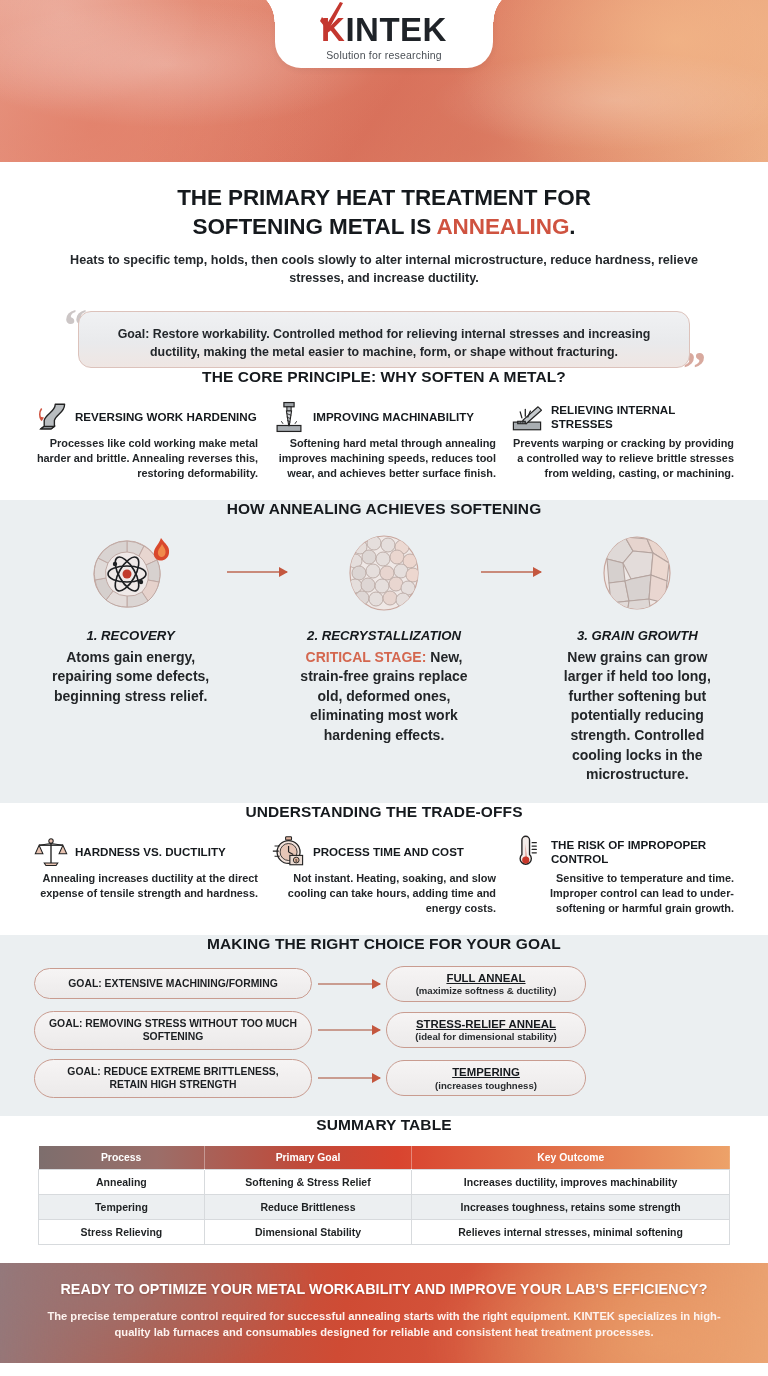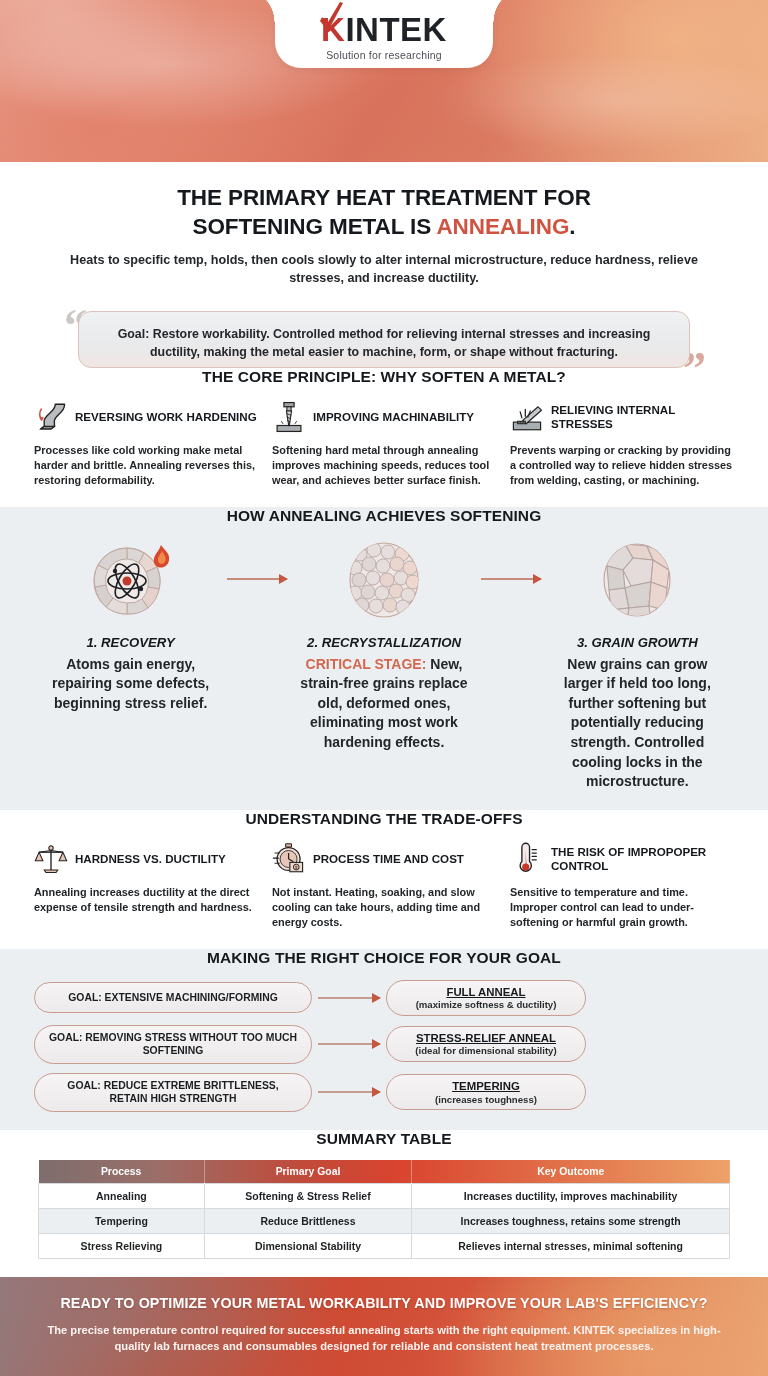--- a/index.html
+++ b/index.html
@@ -115,22 +115,22 @@
   
   .cols3 { display: flex; gap: 14px; margin-top: 14px; }
   .col { flex: 1 1 0; text-align: center; }
   .col-head { display: flex; align-items: center; gap: 7px; justify-content: flex-start; }
   .col-icon { flex: 0 0 auto; width: 34px; height: 34px; }
   .col-title {
     text-align: left; font-size: 11.6px; font-weight: 700;
     color: #15191d; line-height: 1.2;
   }
   .col-body {
-    margin-top: 9px; font-size: 10.9px; color: #232629;
-    font-weight: 600; line-height: 1.4; text-align: left;
+    margin-top: 2px; font-size: 10.9px; color: #232629;
+    font-weight: 600; line-height: 1.4; text-align: right;
   }
 
   
   .stages { display: flex; align-items: flex-start; margin-top: 12px; }
   .stage { flex: 1 1 0; text-align: center; position: relative; }
   .stage-art { height: 86px; display:flex; align-items:center; justify-content:center; position: relative; }
   .stage-h { font-size: 13.2px; font-weight: 700; color: #15191d; margin-top: 12px; font-style: italic; }
   .stage-p { font-size: 14px; font-weight: 600; color: #232629; line-height: 1.4; margin-top: 5px; padding: 0 8px; }
   .crit { color: #d4674f; font-weight: 700; }
   .arrow-gap { flex: 0 0 60px; padding-top: 41px; }
@@ -273,21 +273,21 @@
         <div class="col-head">
           <svg class="col-icon" viewBox="0 0 40 40">
             <rect x="4" y="26" width="32" height="9" fill="#a9aeb2" stroke="#222" stroke-width="1.4"></rect>
             <path d="M15 24 L33 8 L37 12 L19 28 Z" fill="#c6cacd" stroke="#222" stroke-width="1.4" stroke-linejoin="round"></path>
             <path d="M9 25 L18 25 L18 28 L9 28 Z" fill="#8f9498" stroke="#222" stroke-width="1.2"></path>
             <path d="M10.5 25 L10.5 28 M12.5 25 L12.5 28 M14.5 25 L14.5 28 M16.5 25 L16.5 28" stroke="#222" stroke-width="0.9"></path>
             <path d="M12 14 L14 21 M18 11 L18 19 M24 13 L21 20" stroke="#222" stroke-width="1.5" stroke-linecap="round"></path>
           </svg>
           <div class="col-title">RELIEVING INTERNAL STRESSES</div>
         </div>
-        <div class="col-body">Prevents warping or cracking by providing a controlled way to relieve hidden stresses from welding, casting, or machining.</div>
+        <div class="col-body">Prevents warping or cracking by providing a controlled way to relieve brittle stresses from welding, casting, or machining.</div>
       </div>
 
     </div>
   </div>
 </div>
 
 <div class="sec-gray">
   <div class="sec pad-t pad-b">
     <div class="sec-title">HOW ANNEALING ACHIEVES SOFTENING</div>
 

